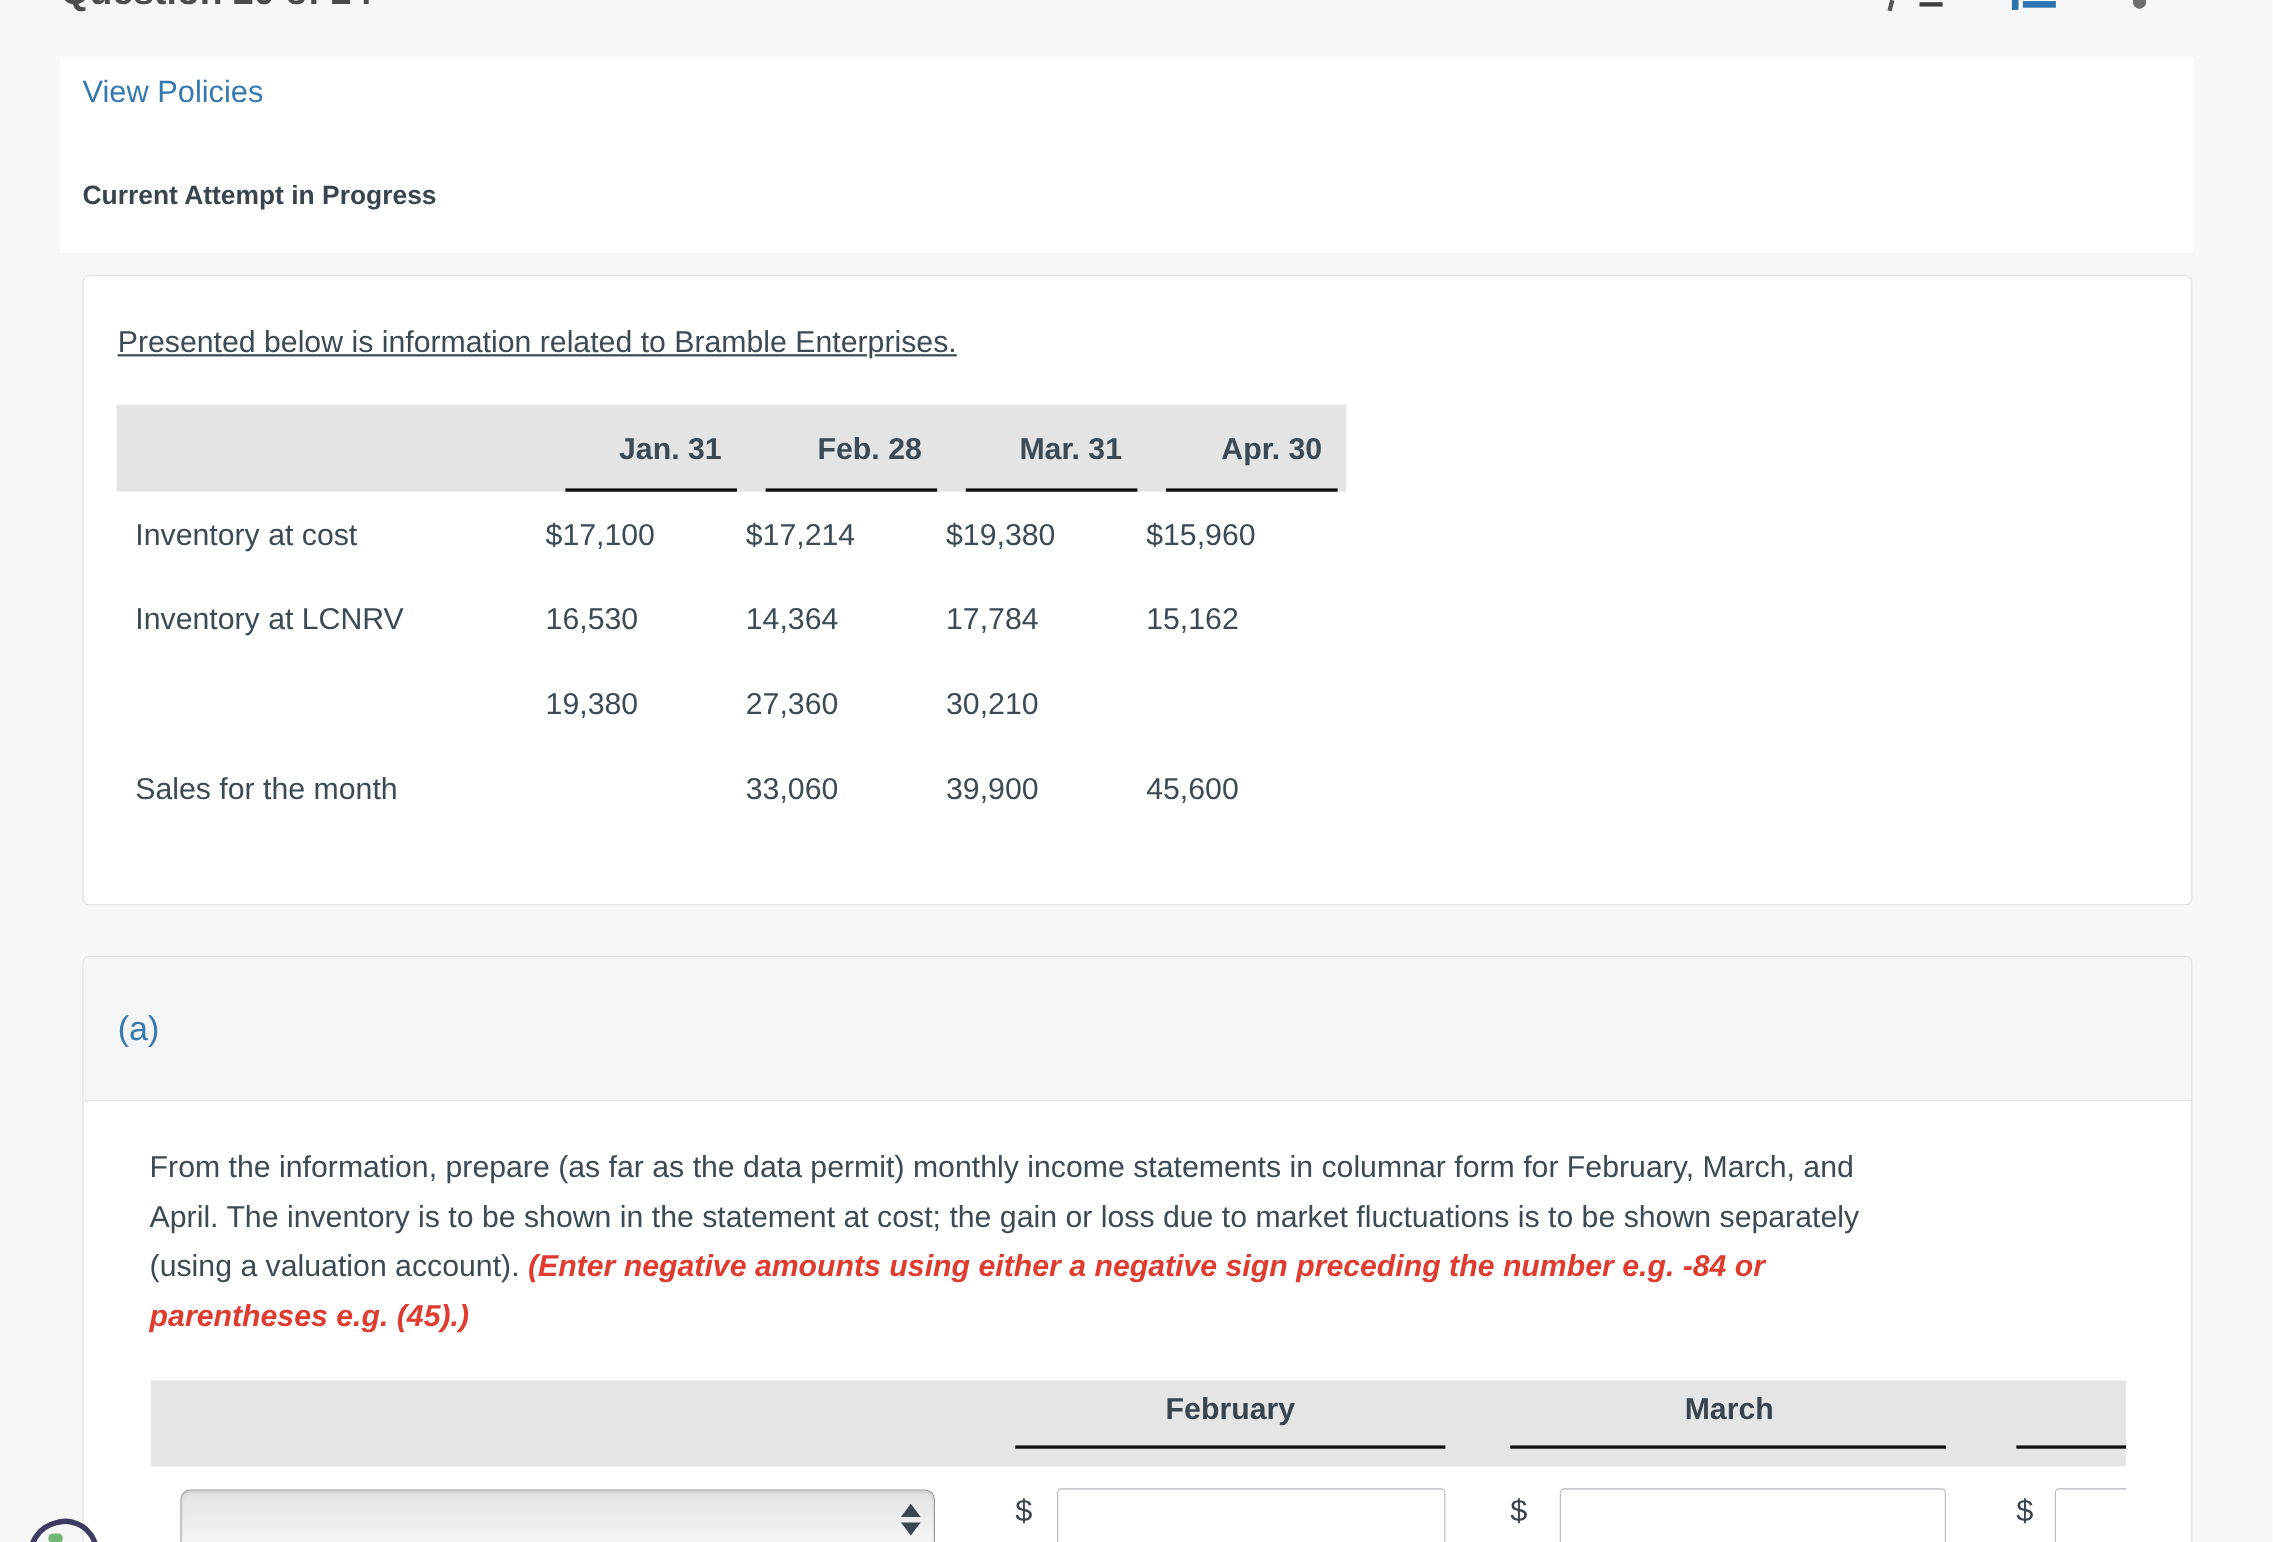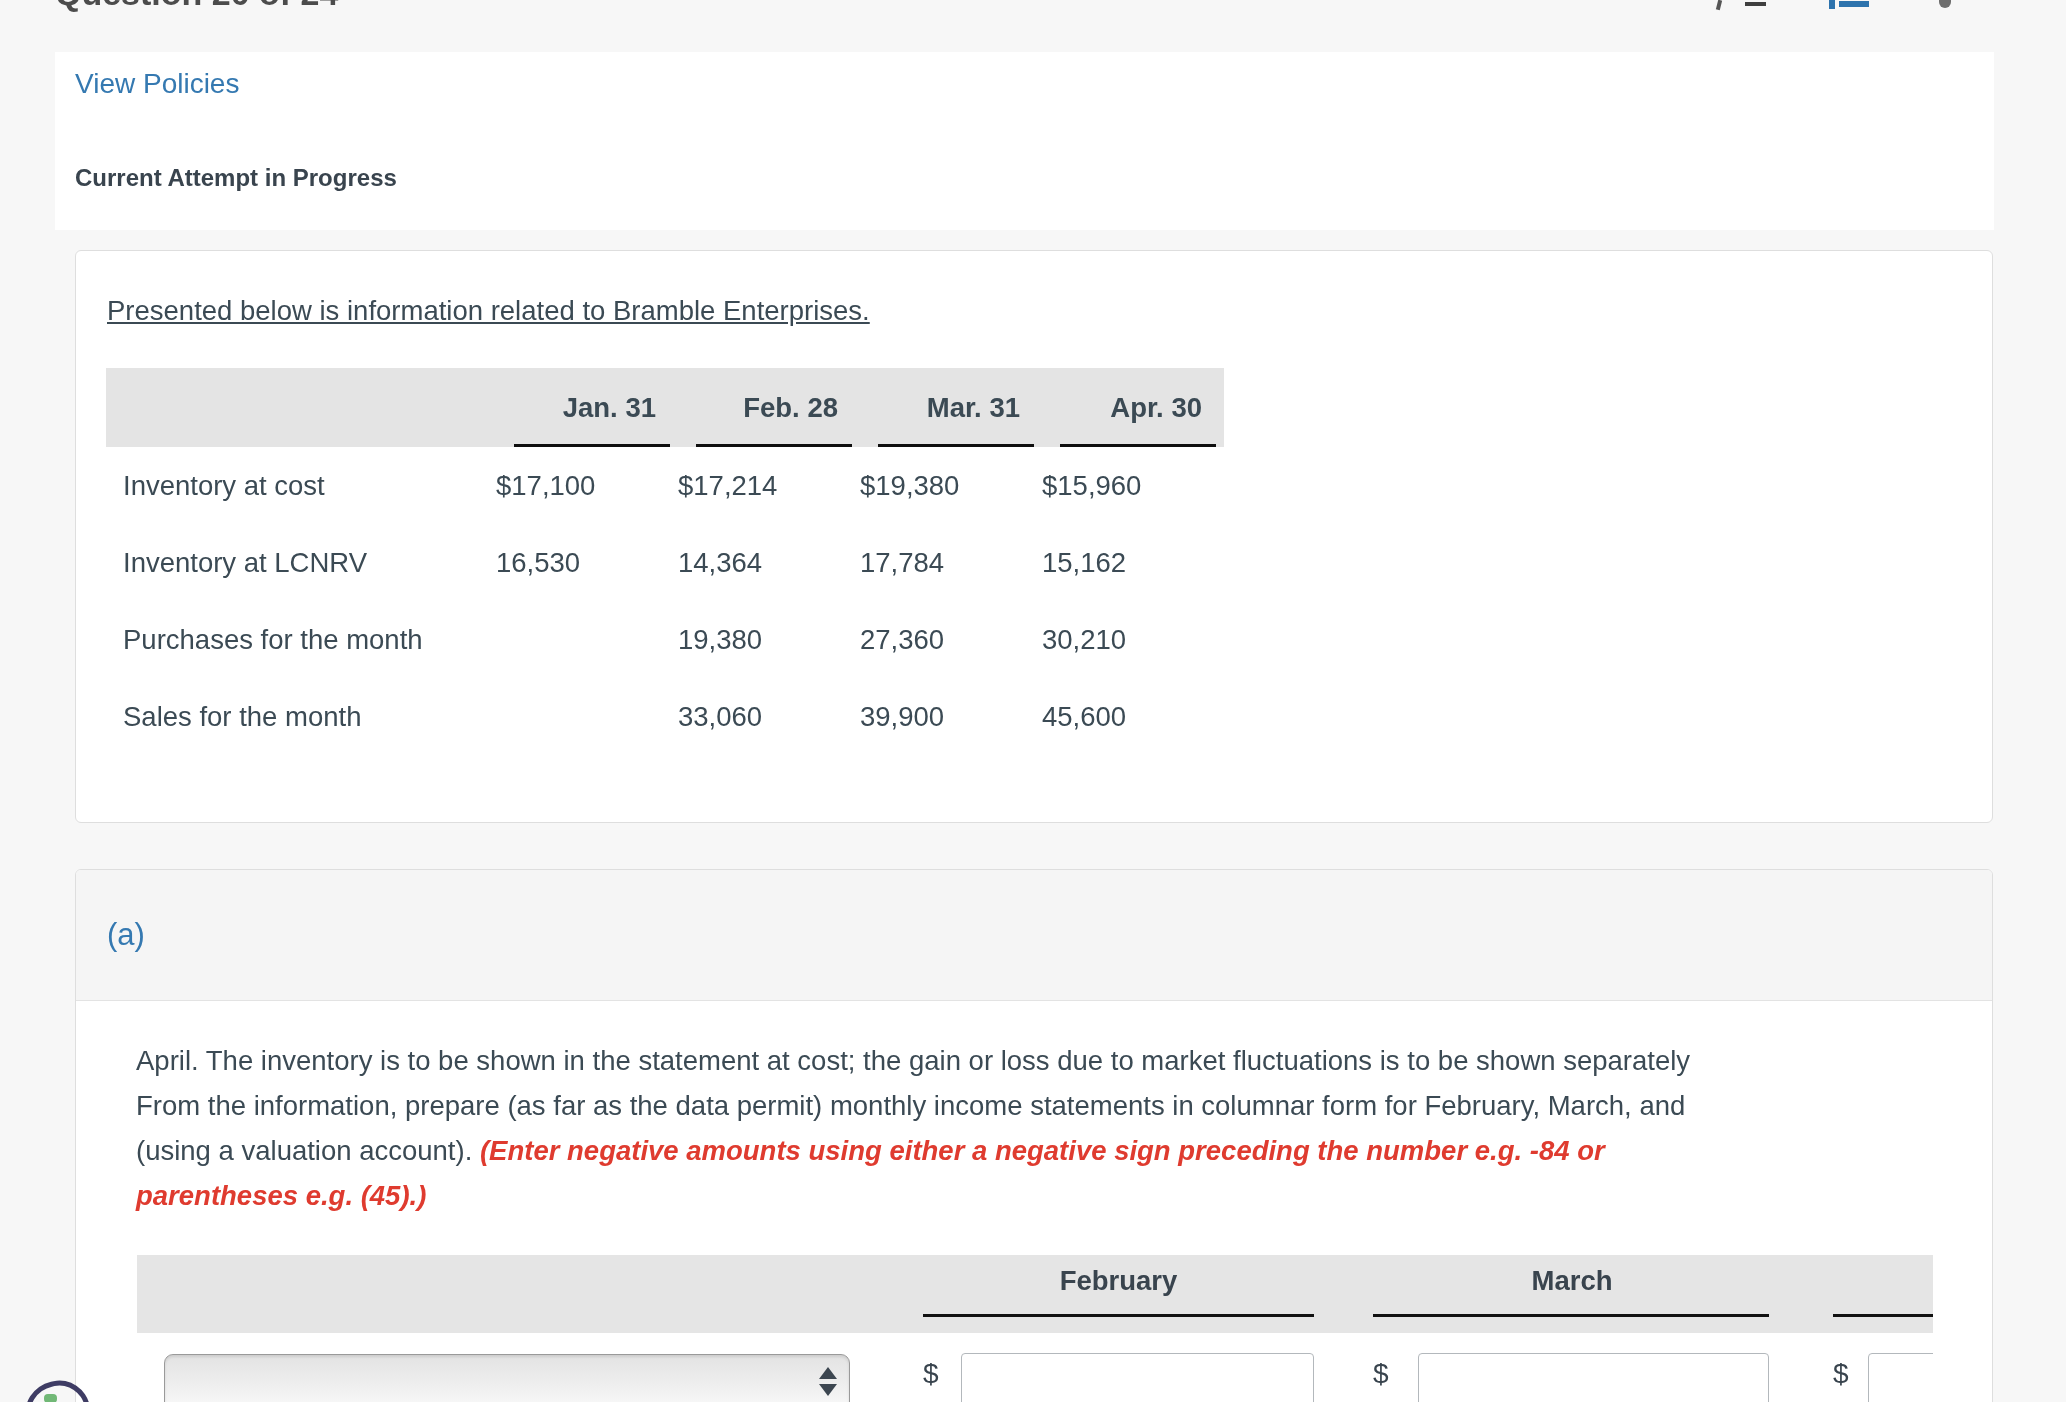--- a/index.html
+++ b/index.html
@@ -121,21 +121,20 @@
         <div class="val">$15,960</div>
       </div>
       <div class="pt-row">
         <div class="lbl">Inventory at LCNRV</div>
         <div class="val">16,530</div>
         <div class="val">14,364</div>
         <div class="val">17,784</div>
         <div class="val">15,162</div>
       </div>
       <div class="pt-row">
-        <div class="lbl">Purchases for the month</div>
         <div class="val"></div>
         <div class="val">19,380</div>
         <div class="val">27,360</div>
         <div class="val">30,210</div>
       </div>
       <div class="pt-row">
         <div class="lbl">Sales for the month</div>
         <div class="val"></div>
         <div class="val">33,060</div>
         <div class="val">39,900</div>
@@ -143,22 +142,22 @@
       </div>
     </div>
   </div>
 
   <div class="card card2">
     <div class="a-band">
       <span class="a-label">(a)</span>
     </div>
 
     <div class="instructions">
+      <div><span>From the information, prepare (as far as the data permit) monthly income statements in columnar form for February, March, and</span><span class="warn"></span></div>
       <div><span>April. The inventory is to be shown in the statement at cost; the gain or loss due to market fluctuations is to be shown separately</span><span class="warn"></span></div>
-      <div><span>From the information, prepare (as far as the data permit) monthly income statements in columnar form for February, March, and</span><span class="warn"></span></div>
       <div><span>(using a valuation account). </span><span class="warn">(Enter negative amounts using either a negative sign preceding the number e.g. -84 or</span></div>
       <div><span></span><span class="warn">parentheses e.g. (45).)</span></div>
     </div>
 
     <div class="ans-clip">
       <div class="ans-band"></div>
 
       <div class="ans-colhead" style="left:847px; width:391px;">February</div>
       <div class="ans-colhead" style="left:1298px; width:396px;">March</div>
 

